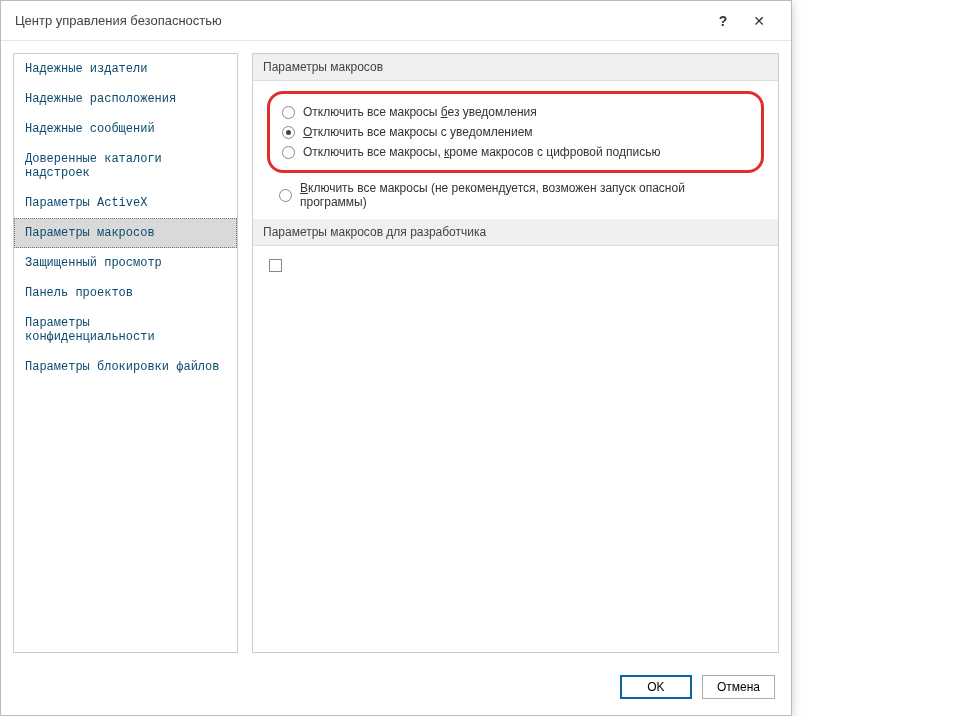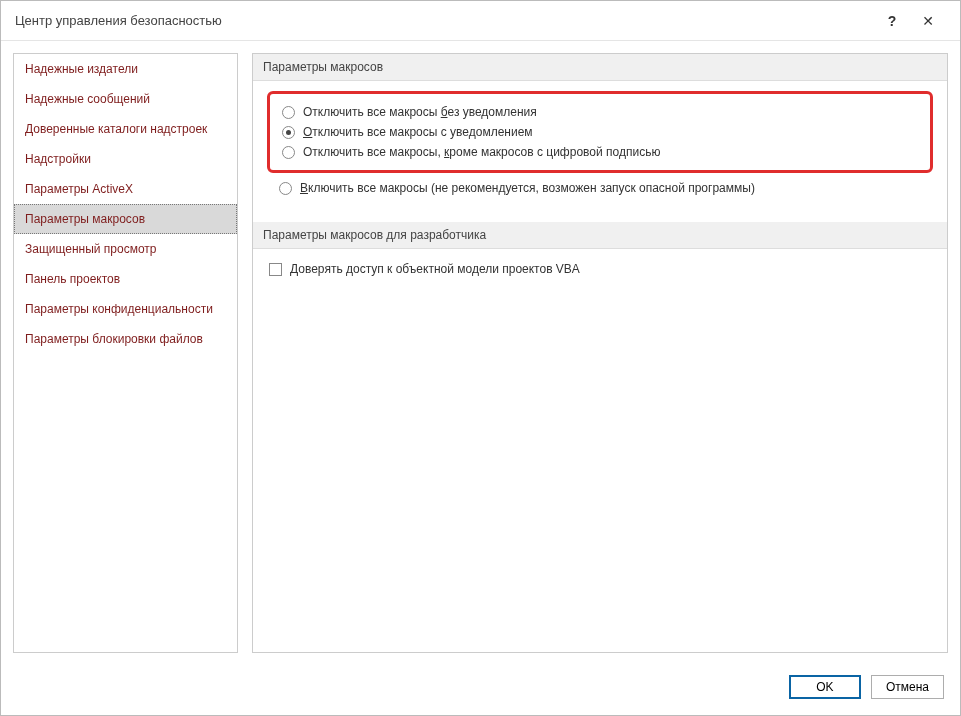--- a/index.html
+++ b/index.html
@@ -3,21 +3,21 @@
   <meta charset="utf-8">
   <style>
     * { box-sizing: border-box; margin: 0; padding: 0; }
     body {
       font-family: "Segoe UI", Tahoma, sans-serif;
       font-size: 12px;
       background: #fff;
       color: #333;
     }
     .dialog {
-      width: 961px;
+      width: 792px;
       height: 716px;
       border: 1px solid #bbb;
       box-shadow: 0 2px 10px rgba(0,0,0,0.2);
       display: flex;
       flex-direction: column;
       position: relative;
       background: #fff;
     }
     .titlebar {
       height: 40px;
@@ -51,54 +51,55 @@
     }
     .sidebar {
       width: 225px;
       border: 1px solid #ccc;
       background: #fff;
       overflow: auto;
     }
     .sidebar .item {
       padding: 7px 10px;
       cursor: pointer;
-      color: #7f1d1d;
+      color: #0c4a6e;
       border: 1px dotted transparent;
+      font-family: Liberation Mono, monospace;
     }
     .sidebar .item.selected {
       background: #d9d9d9;
       border: 1px dotted #777;
     }
     .content {
       flex: 1;
       border: 1px solid #ccc;
       padding: 0;
       overflow: auto;
     }
     .section-header {
       background: #f0f0f0;
       border-bottom: 1px solid #ddd;
       padding: 6px 10px;
       font-size: 12px;
       color: #444;
     }
     .highlight-box {
       border: 3px solid #e02d2d;
-      border-radius: 6px;
+      border-radius: 16px;
       margin: 10px 14px 6px 14px;
       padding: 8px 12px;
     }
     .radio-row, .check-row {
       display: flex;
       align-items: center;
       padding: 3px 0;
       gap: 8px;
     }
     .option-outside {
-      padding: 2px 26px 27px 26px;
+      padding: 2px 26px 10px 26px;
     }
     .radio {
       width: 13px; height: 13px;
       border: 1px solid #888;
       border-radius: 50%;
       display: inline-flex;
       align-items: center;
       justify-content: center;
       flex-shrink: 0;
     }
@@ -145,23 +146,23 @@
 <div class="dialog">
   <div class="titlebar">
     <div class="title">Центр управления безопасностью</div>
     <div class="btn help">?</div>
     <div class="btn">✕</div>
   </div>
 
   <div class="body">
     <div class="sidebar">
       <div class="item"><span>Надежные издатели</span></div>
+      <div class="item"><span>Надежные расположения</span></div>
       <div class="item"><span>Надежные сообщений</span></div>
       <div class="item"><span>Доверенные каталоги надстроек</span></div>
-      <div class="item"><span>Надстройки</span></div>
       <div class="item"><span>Параметры ActiveX</span></div>
       <div class="item selected"><span>Параметры макросов</span></div>
       <div class="item"><span>Защищенный просмотр</span></div>
       <div class="item"><span>Панель проектов</span></div>
       <div class="item"><span>Параметры конфиденциальности</span></div>
       <div class="item"><span>Параметры блокировки файлов</span></div>
     </div>
 
     <div class="content">
       <div class="section-header">Параметры макросов</div>
@@ -183,21 +184,20 @@
       <div class="radio-row option-outside">
         <span class="radio"></span>
         <span><span class="underline-letter">В</span><span>ключить все макросы (не рекомендуется, возможен запуск опасной программы)</span></span>
       </div>
 
       <div class="section-header">Параметры макросов для разработчика</div>
 
       <div class="check-section">
         <div class="check-row">
           <span class="checkbox"></span>
-          <span>Доверять доступ к объектной модели проектов VBA</span>
         </div>
       </div>
     </div>
   </div>
 
   <div class="footer">
     <button class="btn-footer primary">OK</button>
     <button class="btn-footer">Отмена</button>
   </div>
 </div>

